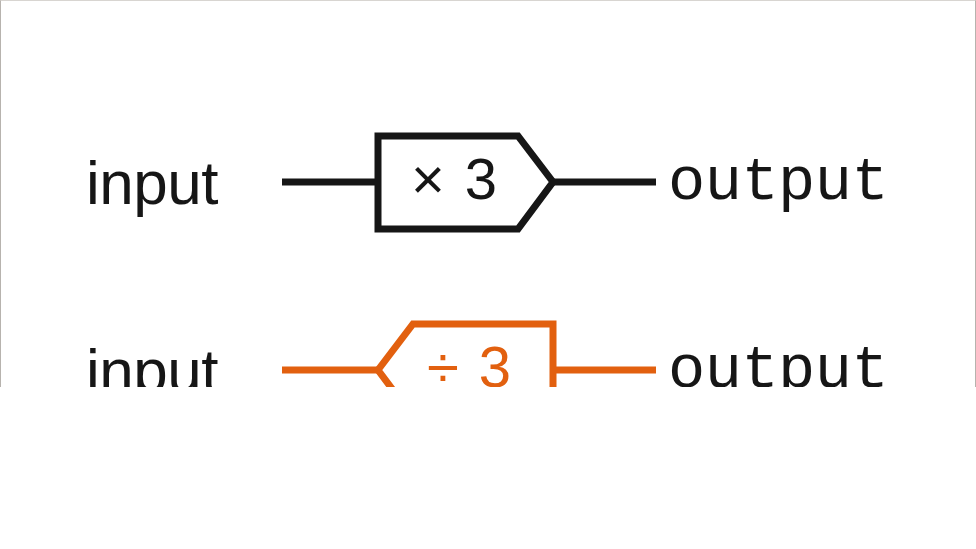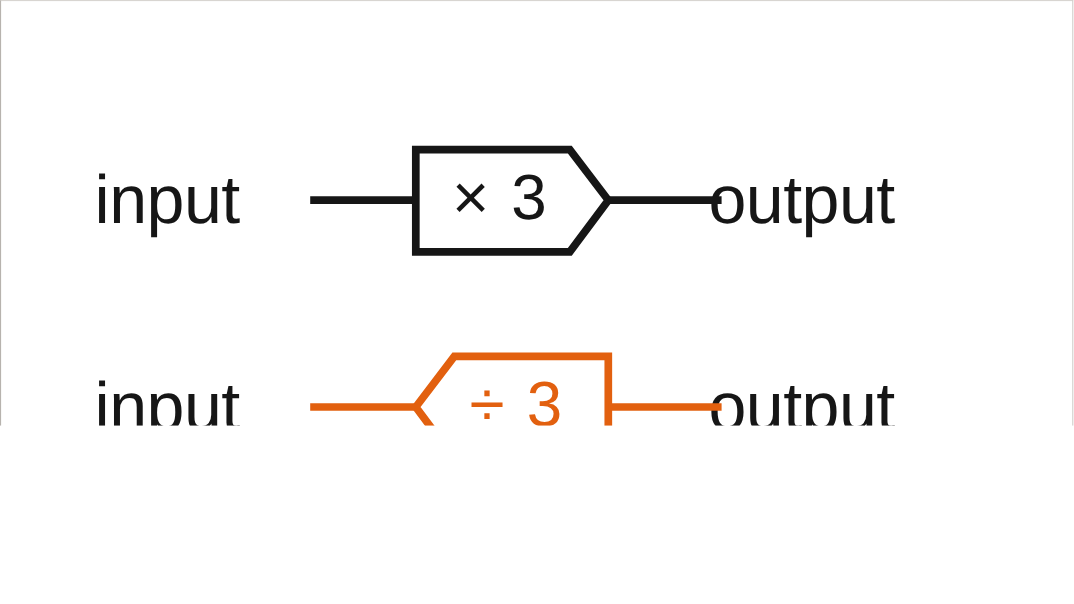--- a/index.html
+++ b/index.html
@@ -47,21 +47,21 @@
     position: absolute;
     font-family: "Liberation Sans", sans-serif;
     font-size: 62px;
     font-weight: 400;
     color: #161616;
     line-height: 1;
     letter-spacing: -0.5px;
     white-space: nowrap;
   }
   .label-input  { left: 86px;  top: 40px; }
-  .label-output { left: 644px; top: 40px; }
+  .label-output { left: 668px; top: 40px; font-family: Liberation Mono, monospace; }
 
   
   .diagram-svg {
     position: absolute;
     left: 0;
     top: 0;
     width: 976px;
     height: 140px;
     overflow: visible;
   }

